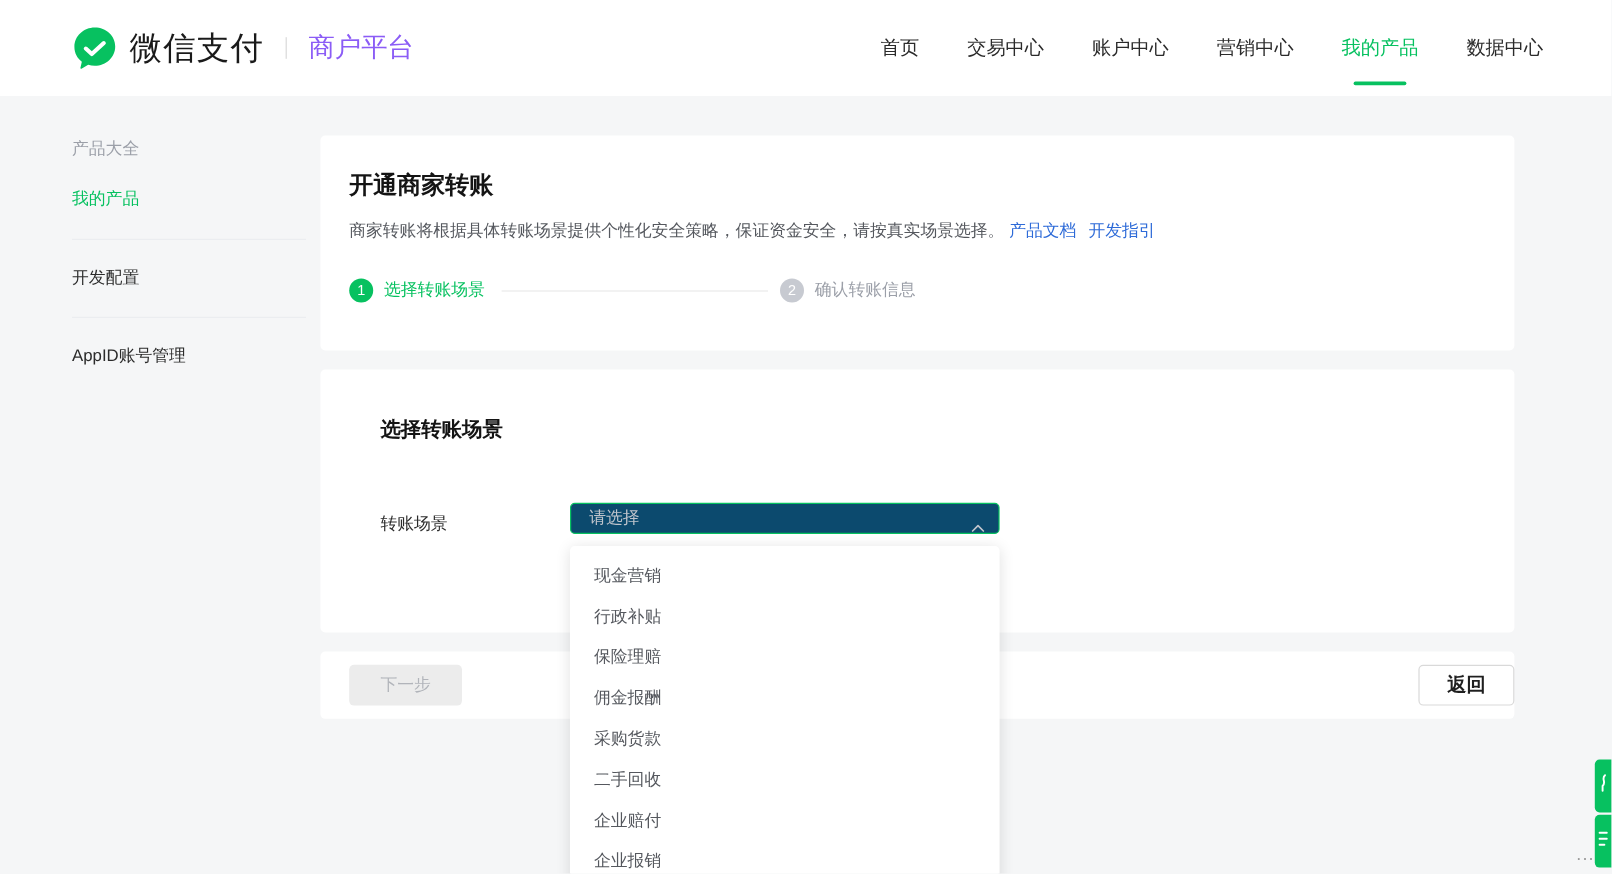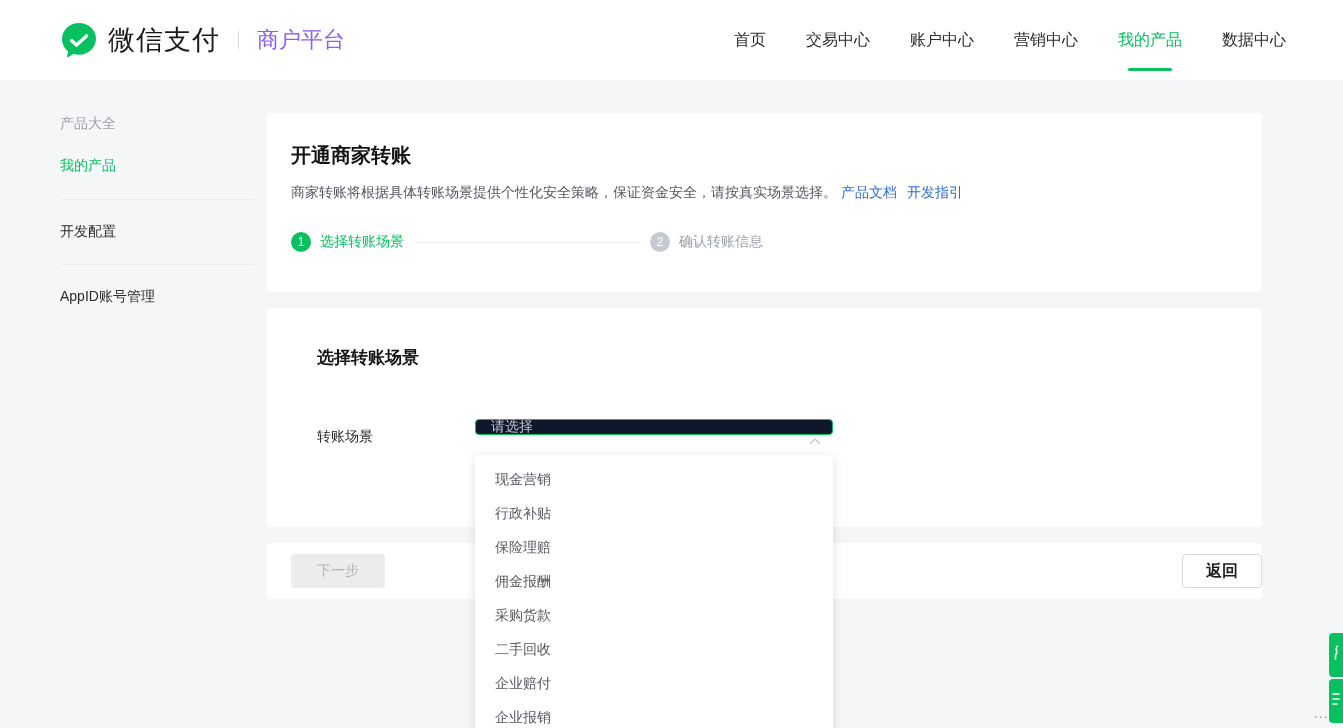--- a/index.html
+++ b/index.html
@@ -51,21 +51,21 @@
   .step-label.green { color:#07c160; }
   .step-label.gray  { color:#9b9fa8; }
   .step-line { width:222px; height:1px; background:#e9e9e9; margin:0 10px 0 14px; flex:none; }
 
   
   .card-form { padding:38px 0 74px 50px; }
   .form-title { font-size:17px; font-weight:700; color:#141414; }
   .form-row { margin-top:50px; display:flex; }
   .form-label { width:158px; font-size:14px; color:#2b2b2b; line-height:34px; flex:none; }
   .select-wrap { position:relative; width:358px; }
-  .select-box { height:16px; border:1px solid #07c160; border-radius:4px; background:#0f172a;
+  .select-box { height:26px; border:1px solid #07c160; border-radius:4px; background:#0c4a6e;
     display:flex; align-items:center; padding:0 32px 0 15px; cursor:pointer; }
   .select-placeholder { font-size:14px; color:#bfc4cc; }
   .chevron { position:absolute; right:12px; top:12px; }
   .dropdown { position:absolute; left:0; top:36px; width:358px; background:#fff; border-radius:4px;
     box-shadow:0 2px 12px rgba(0,0,0,0.12); padding:7px 0; z-index:30; }
   .dropdown-option { height:34px; line-height:34px; padding:0 20px; font-size:14px; color:#55585e; cursor:pointer; }
 
   
   .card-footer { height:56px; display:flex; align-items:center; padding-left:24px;justify-content:space-between; }
   .btn-next { width:94px; height:34px; background:#ececec; color:#b1b4ba; font-size:14px; border:none; border-radius:4px; cursor:not-allowed; }

